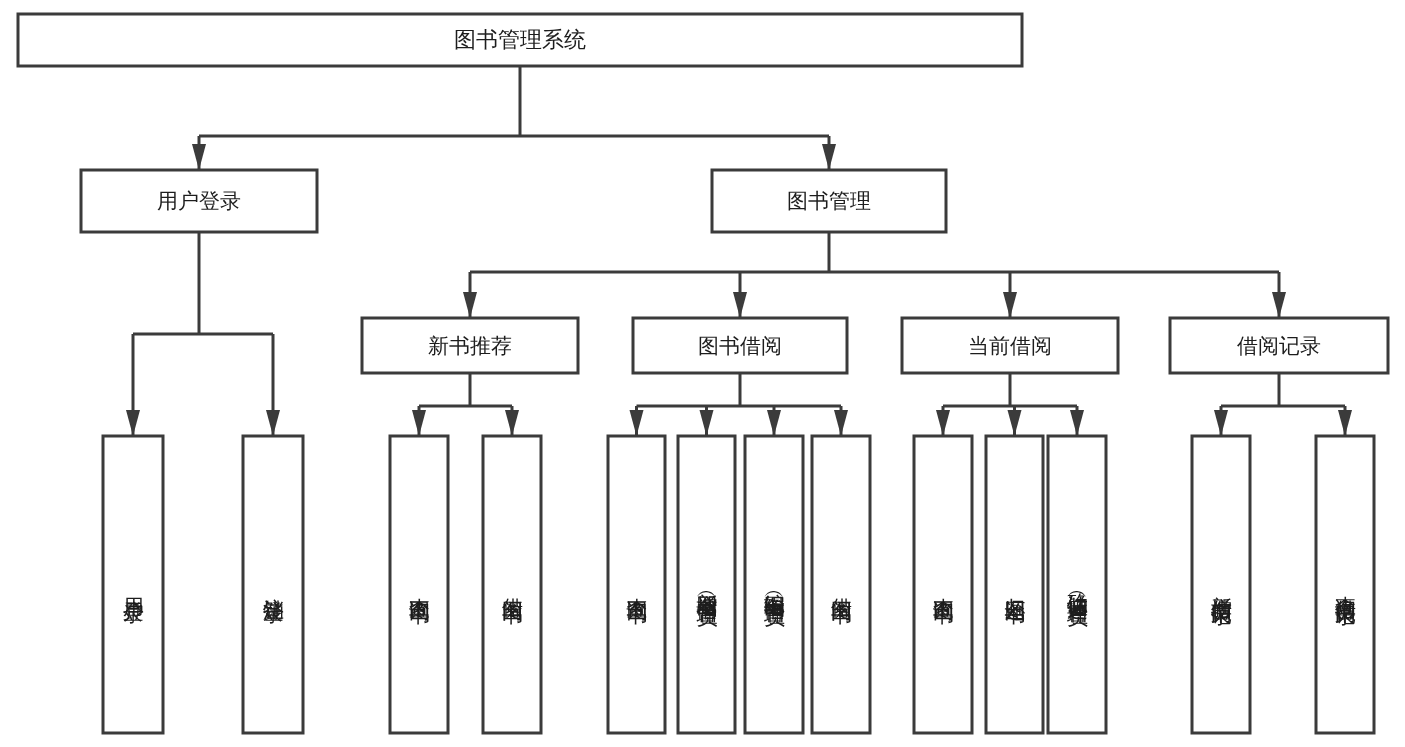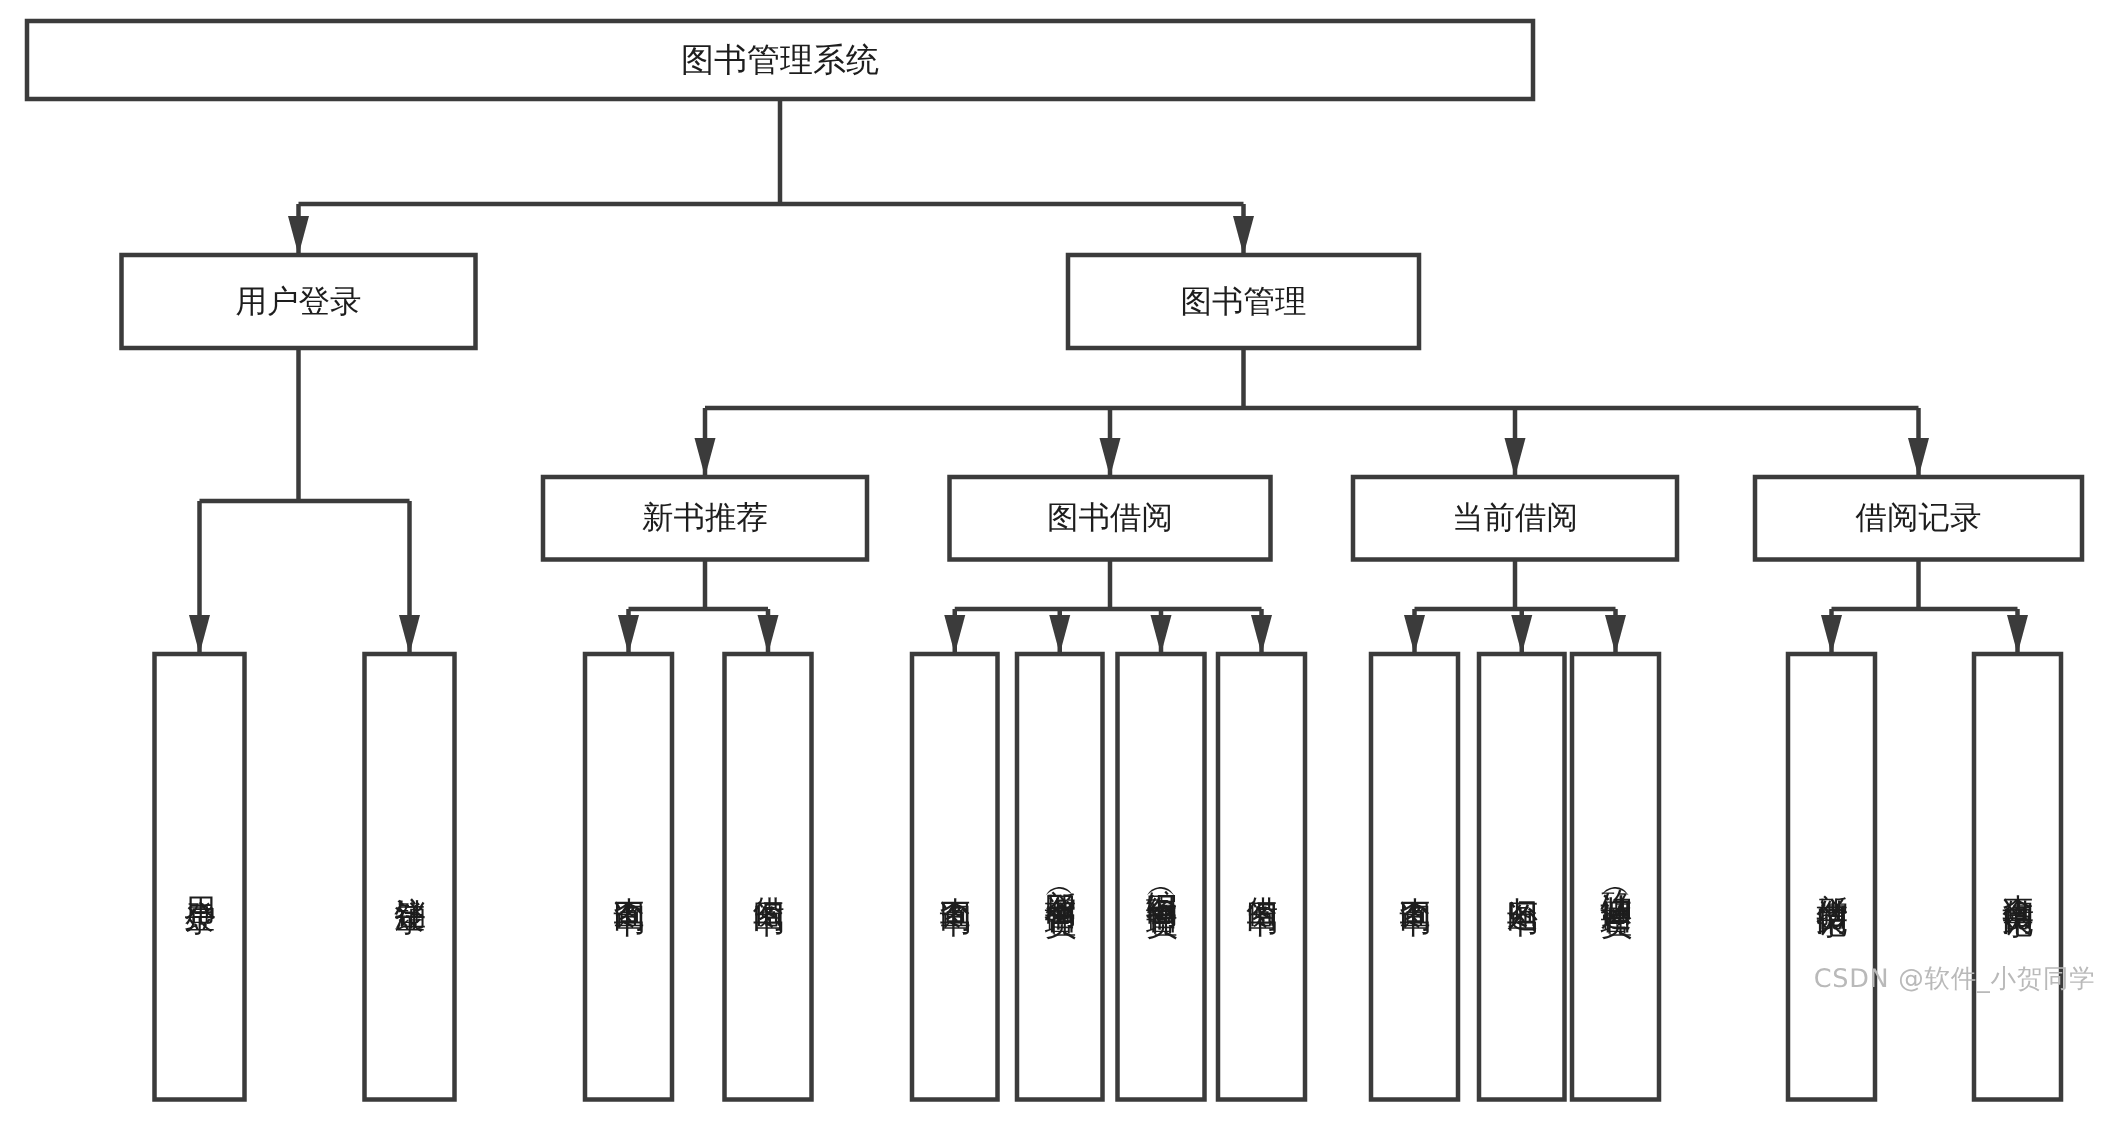--- a/index.html
+++ b/index.html
@@ -190,15 +190,14 @@
       <div class="leaf-label-v" style="left: 678px; top: 436px; width: 57px; height: 297px;">新增图书（管理员）</div>
       <div class="leaf-label-v" style="left: 745px; top: 436px; width: 58px; height: 297px;">编辑图书（管理员）</div>
       <div class="leaf-label-v" style="left: 812px; top: 436px; width: 58px; height: 297px;">借阅图书</div>
       <div class="leaf-label-v" style="left: 914px; top: 436px; width: 58px; height: 297px;">查询图书</div>
       <div class="leaf-label-v" style="left: 986px; top: 436px; width: 57px; height: 297px;">归还图书</div>
       <div class="leaf-label-v" style="left: 1048px; top: 436px; width: 58px; height: 297px;">确认归还（管理员）</div>
       <div class="leaf-label-v" style="left: 1192px; top: 436px; width: 58px; height: 297px;">新增借阅记录</div>
       <div class="leaf-label-v" style="left: 1316px; top: 436px; width: 58px; height: 297px;">查询借阅记录</div>
     </div>
 
-  <div class="watermark">CSDN @软件_小贺同学</div>
 
 </div>
 
 </body></html>

